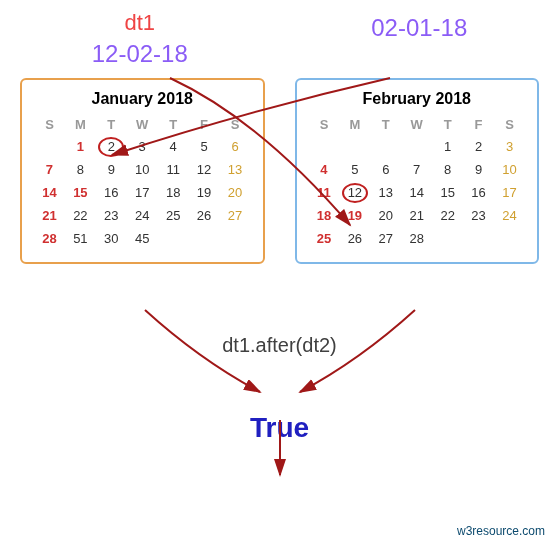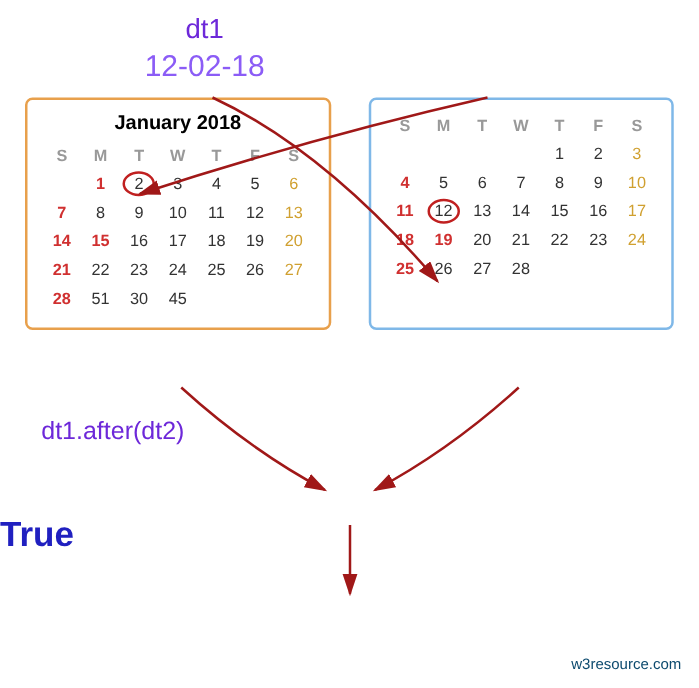--- a/index.html
+++ b/index.html
@@ -9,21 +9,21 @@
     height: 550px;
     position: relative;
     background: #fff;
   }
   .top-labels {
     display: flex;
     justify-content: space-around;
     padding-top: 10px;
   }
   .label-group { text-align: center; }
-  .var-name { color: #6d28d9; font-size: 22px; }
+  .var-name { color: #ef4444; font-size: 22px; }
   .date-val { color: #8b5cf6; font-size: 24px; margin-top: 4px; }
   .calendars {
     display: flex;
     justify-content: space-between;
     padding: 10px 20px 0 20px;
     gap: 30px;
   }
   .calendar {
     border: 2px solid;
     border-radius: 6px;
@@ -60,26 +60,27 @@
     position: absolute;
     left: 50%;
     top: 50%;
     transform: translate(-50%, -50%);
     width: 22px;
     height: 16px;
     border: 2px solid #c02020;
     border-radius: 50%;
   }
   .expr-text {
-    color: #6d28d9;
+    text-align: center;
+    color: #404040;
     font-size: 20px;
     margin-top: 70px;
-    margin-left: 33px;
   }
   .result-text {
+    text-align: center;
     color: #2020c0;
     font-size: 28px;
     font-weight: bold;
     margin-top: 55px;
   }
   .watermark {
     position: absolute;
     bottom: 12px;
     right: 14px;
     color: #0c4a6e;
@@ -93,20 +94,21 @@
 </style>
 </head>
 <body>
 
 <div class="top-labels">
   <div class="label-group">
     <div class="var-name">dt1</div>
     <div class="date-val">12-02-18</div>
   </div>
   <div class="label-group">
+    <div class="date-val">02-01-18</div>
   </div>
 </div>
 
 <div class="calendars">
   <div class="calendar cal-left">
     <div class="cal-title">January 2018</div>
     <table>
       <thead>
           <tr>
             <th>S</th>
@@ -161,20 +163,21 @@
             <td>30</td>
             <td>45</td>
             <td></td>
             <td></td>
             <td></td>
           </tr>
         </tbody>
     </table>
   </div>
   <div class="calendar cal-right">
+    <div class="cal-title">February 2018</div>
     <table>
       <thead>
           <tr>
             <th>S</th>
             <th>M</th>
             <th>T</th>
             <th>W</th>
             <th>T</th>
             <th>F</th>
             <th>S</th>

